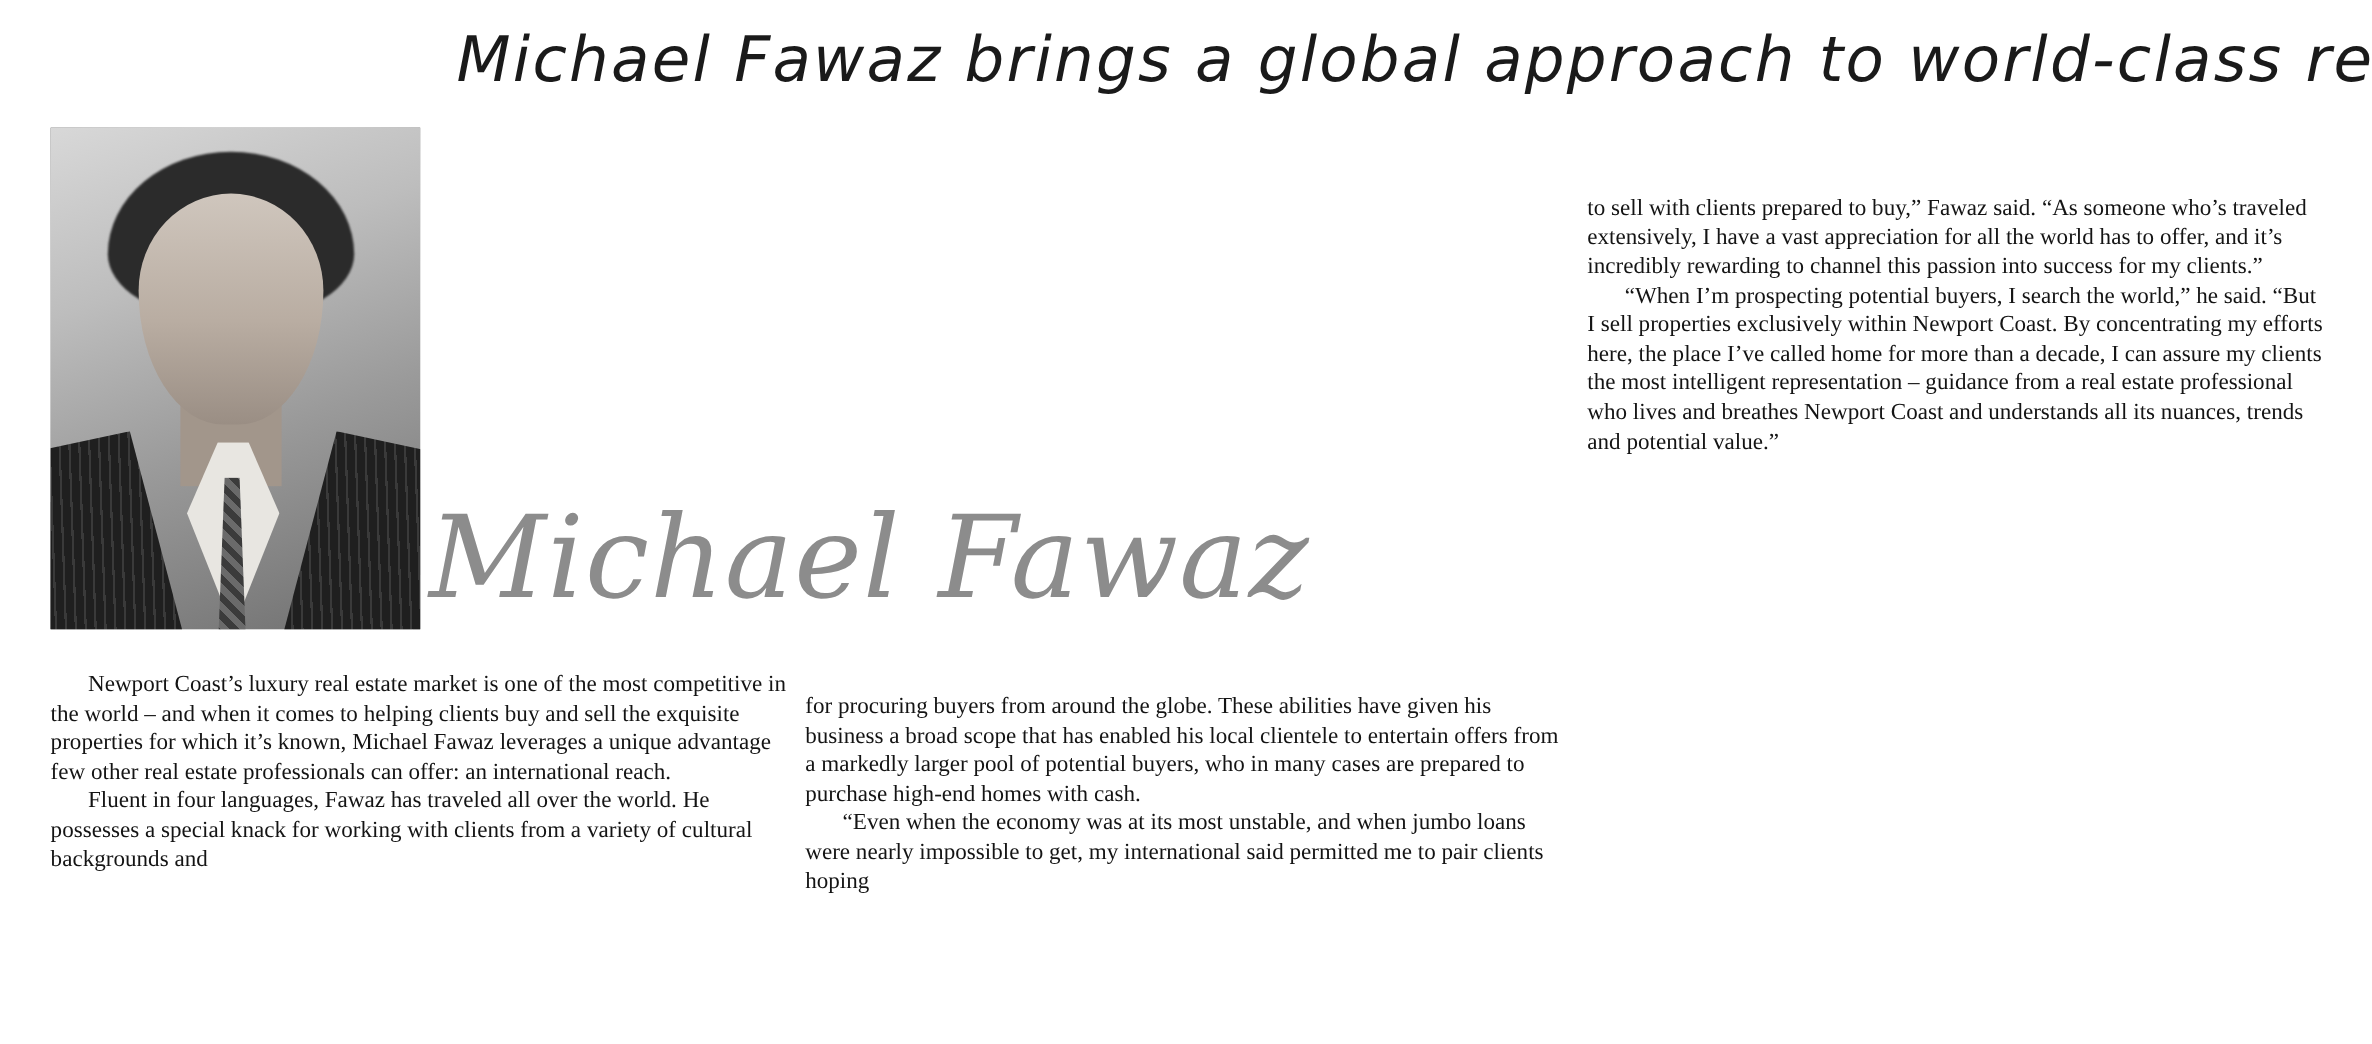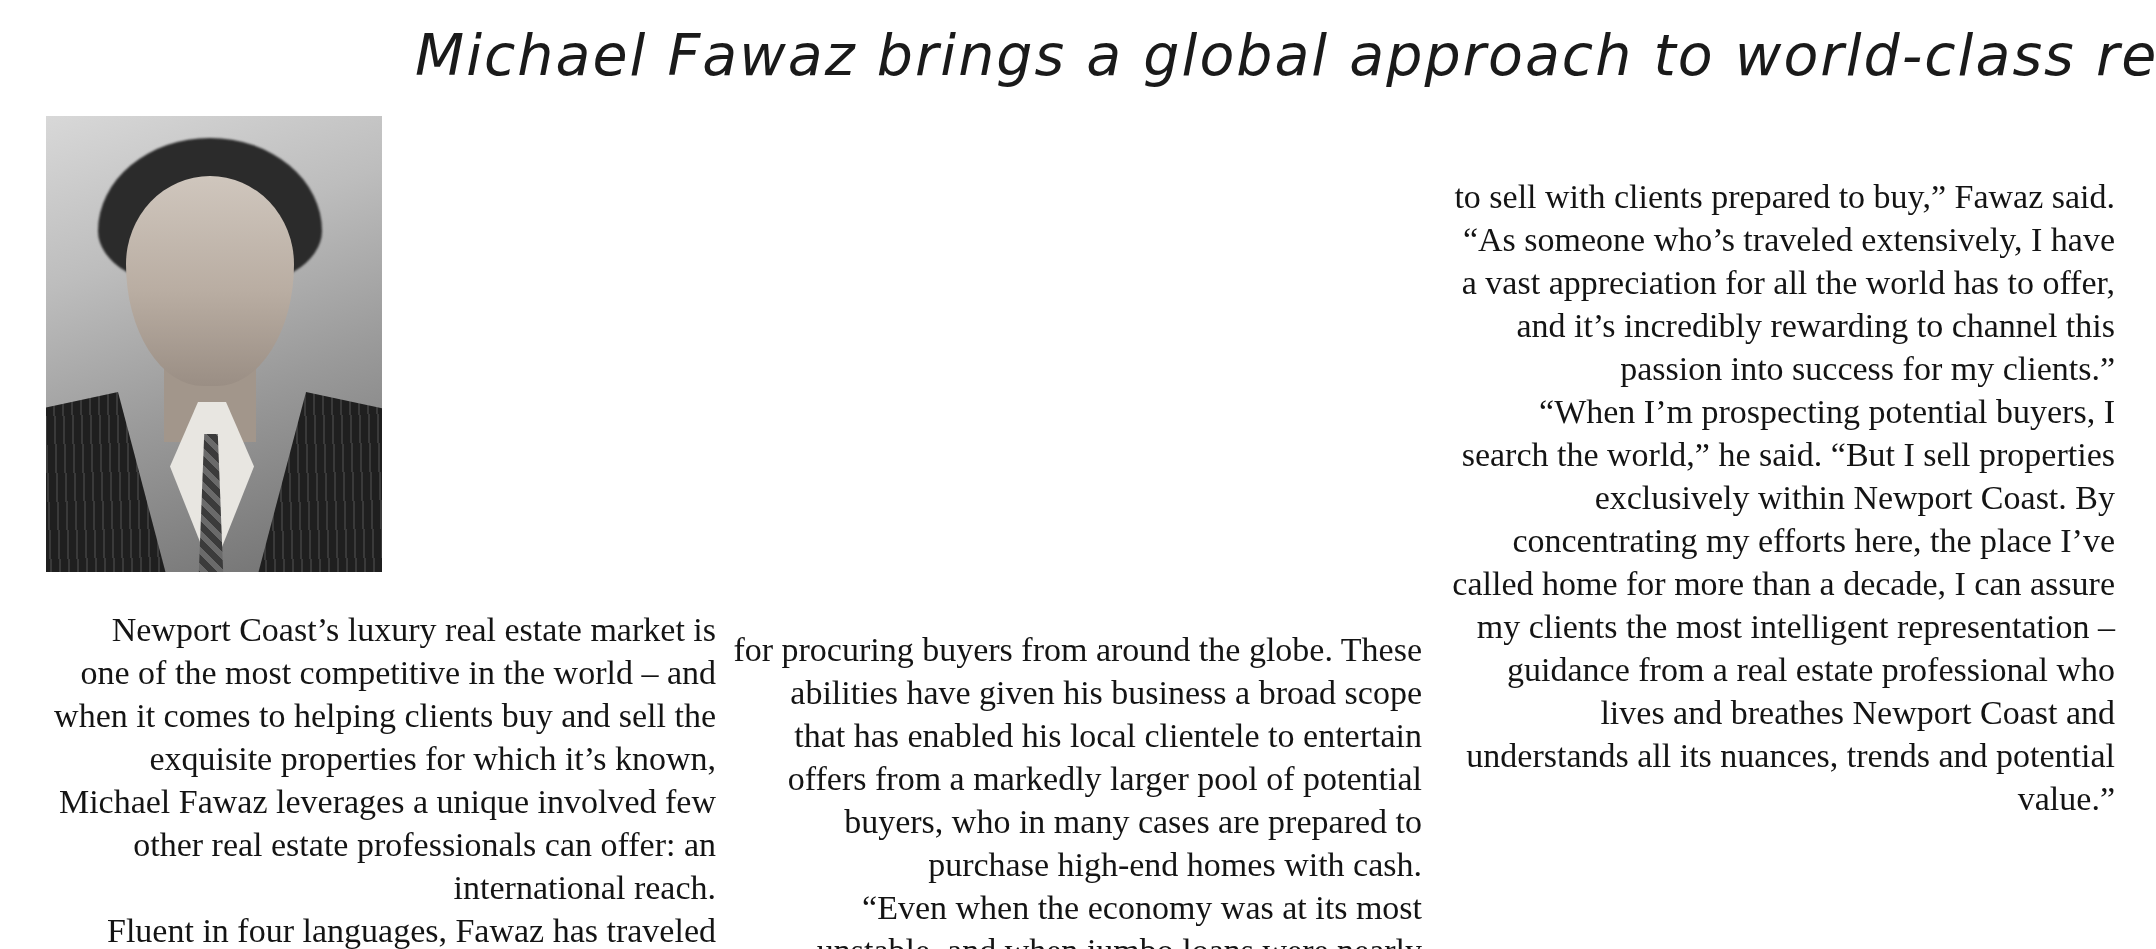--- a/index.html
+++ b/index.html
@@ -112,24 +112,24 @@
     font-style: italic;
     font-size: 104px;
     letter-spacing: 1px;
     color: #8c8c8c;
     white-space: nowrap;
   }
 
   
   .col {
     position: absolute;
-    font-size: 34px;
+    font-size: 21px;
     line-height: 1.265;
     color: #141414;
-    text-align: right;
+    text-align: left;
   }
   .col p {
     margin: 0;
   }
   .col p.indent {
     text-indent: 34px;
   }
   .col p.italic {
     font-style: italic;
     text-indent: 34px;
@@ -150,23 +150,24 @@
     <div class="bg"></div>
     <div class="suitL"></div>
     <div class="suitR"></div>
     <div class="neck"></div>
     <div class="shirt"></div>
     <div class="tie"></div>
     <div class="hair"></div>
     <div class="face"></div>
   </div>
 
+  <div class="name-script">Michael Fawaz</div>
 
   <div class="col" id="col1">
-    <p class="indent">Newport Coast’s luxury real estate market is one of the most competitive in the world – and when it comes to helping clients buy and sell the exquisite properties for which it’s known, Michael Fawaz leverages a unique involved few other real estate professionals can offer: an international reach.</p>
+    <p class="indent">Newport Coast’s luxury real estate market is one of the most competitive in the world – and when it comes to helping clients buy and sell the exquisite properties for which it’s known, Michael Fawaz leverages a unique advantage few other real estate professionals can offer: an international reach.</p>
     <p class="indent">Fluent in four languages, Fawaz has traveled all over the world. He possesses a special knack for working with clients from a variety of cultural backgrounds and</p>
   </div>
 
   <div class="col" id="col2">
     <p>for procuring buyers from around the globe. These abilities have given his business a broad scope that has enabled his local clientele to entertain offers from a markedly larger pool of potential buyers, who in many cases are prepared to purchase high-end homes with cash.</p>
     <p class="indent">“Even when the economy was at its most unstable, and when jumbo loans were nearly impossible to get, my international said permitted me to pair clients hoping</p>
   </div>
 
   <div class="col" id="col3">
     <p>to sell with clients prepared to buy,” Fawaz said. “As someone who’s traveled extensively, I have a vast appreciation for all the world has to offer, and it’s incredibly rewarding to channel this passion into success for my clients.”</p>

